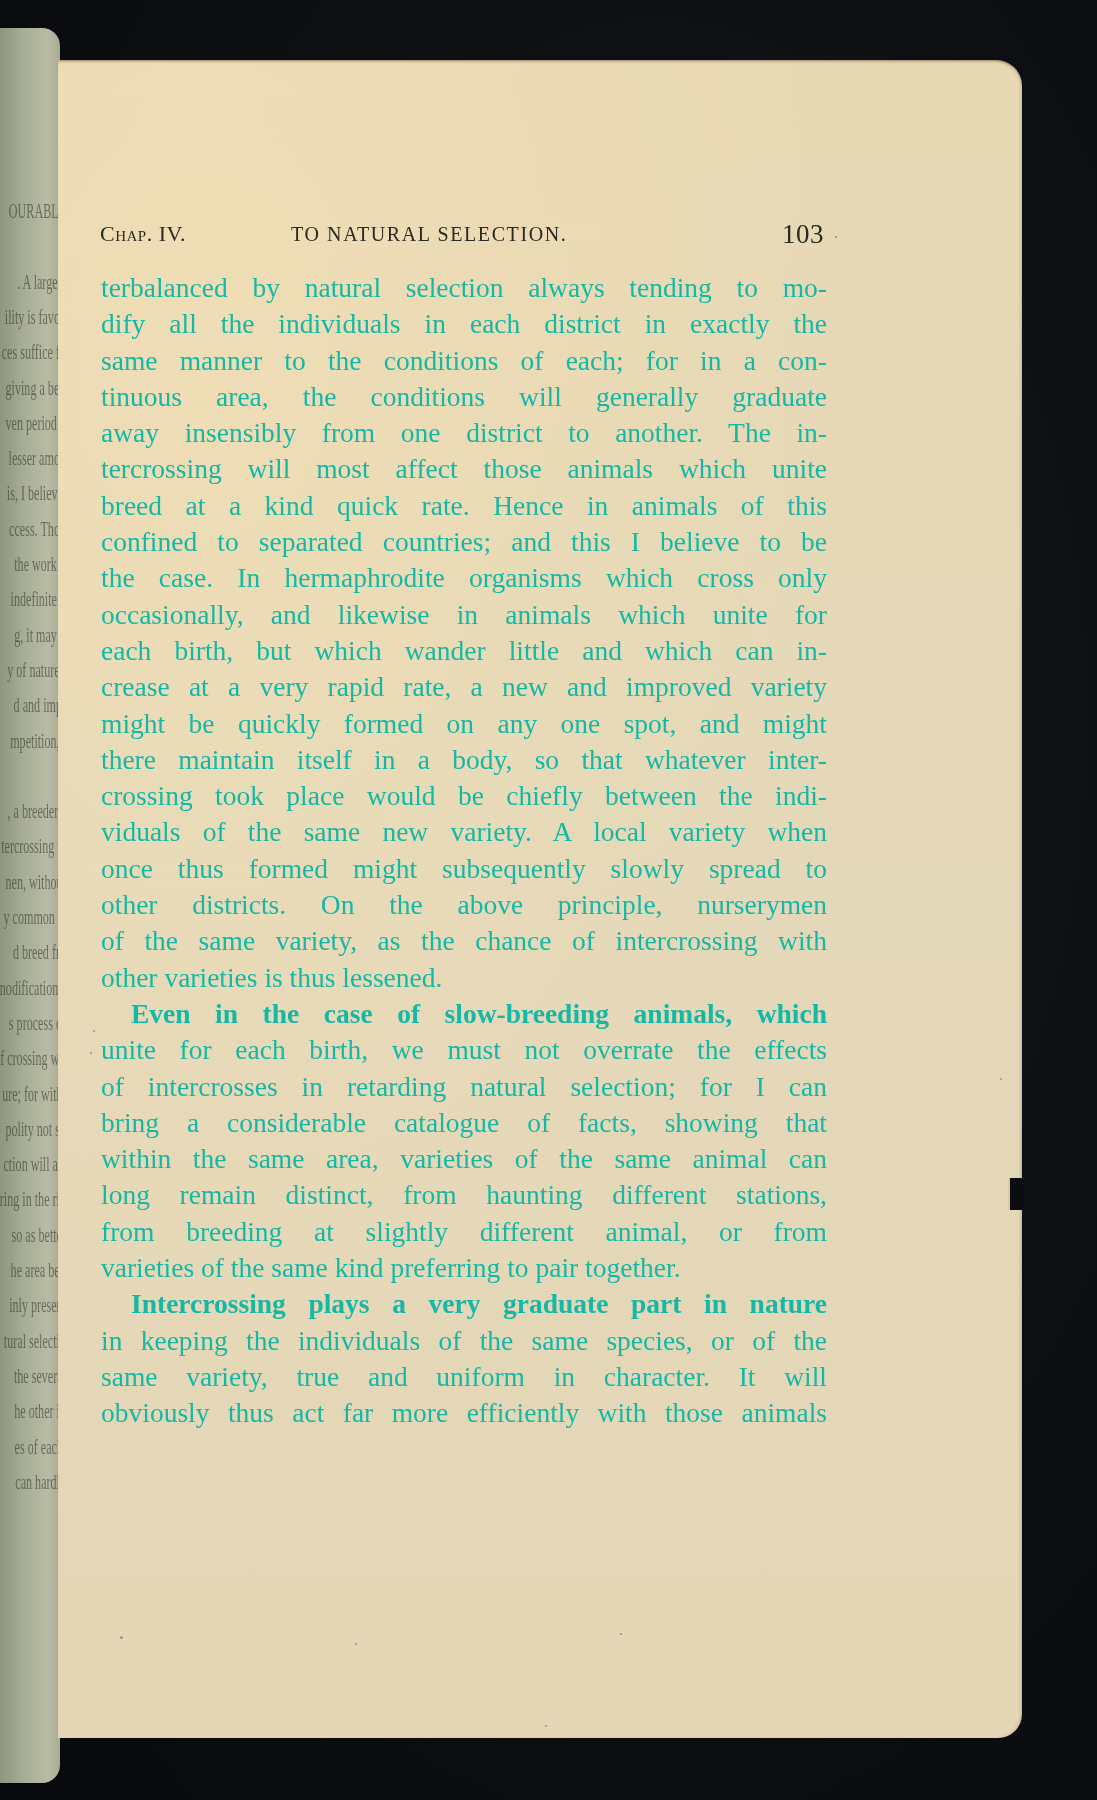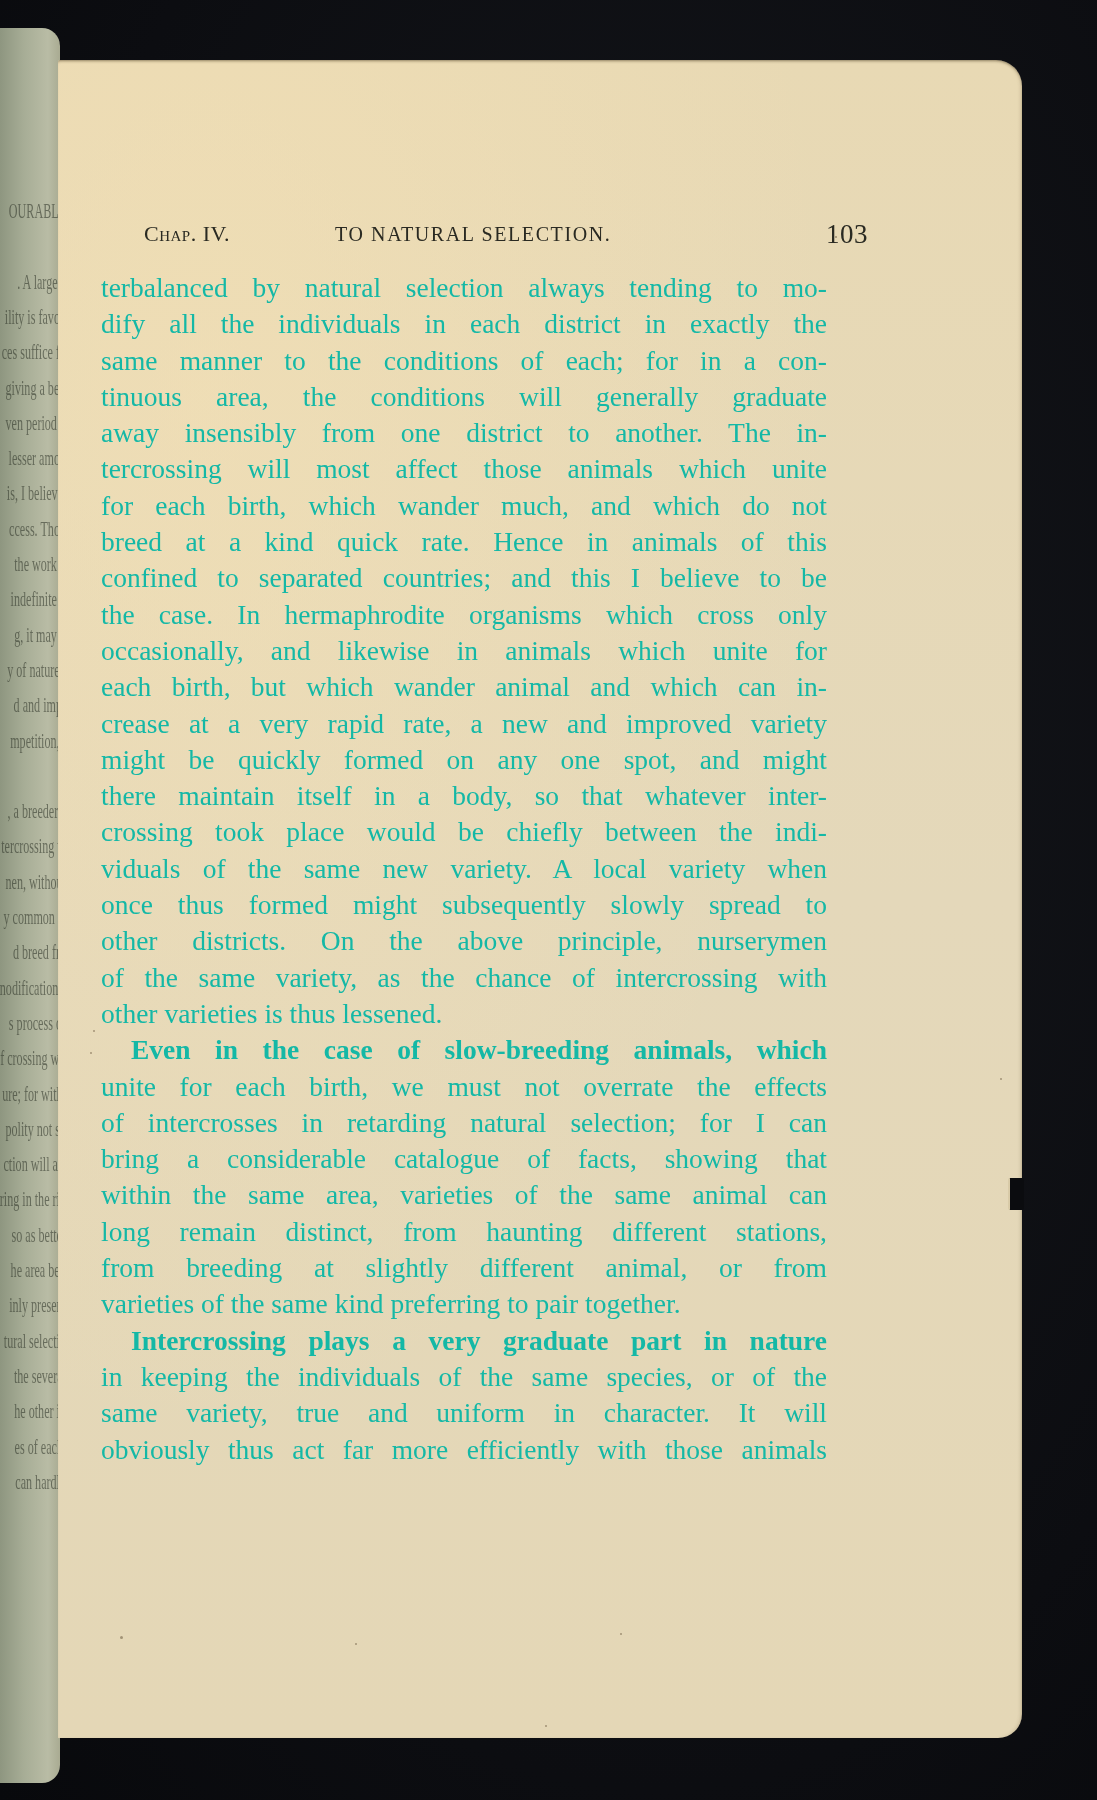--- a/index.html
+++ b/index.html
@@ -36,21 +36,21 @@
     box-shadow: inset 0 3px 3px -2px rgba(70, 55, 30, 0.55), inset -3px 0 4px -3px rgba(90,70,40,0.4);
   }
   .notch {
     position: absolute; left: 1008px; top: 1178px; width: 14px; height: 32px;
     background: #0b0c0f;
     border-left: 2px solid #d9cba8;
     border-radius: 2px;
   }
   .running-head {
     position: absolute; top: 219px; left: 100px; width: 728px; height: 32px;
-    color: #2a2a22; font-size: 22px; letter-spacing: 0.5px; margin-left: 44px;
+    color: #2a2a22; font-size: 22px; letter-spacing: 0.5px;
   }
   .running-head .chap { position: absolute; left: 0; top: 2px; font-variant: small-caps; font-size: 22px; }
   .running-head .title { position: absolute; left: 191px; top: 4px; font-size: 20px; letter-spacing: 1.6px; }
   .running-head .folio { position: absolute; right: 4px; top: 0; font-size: 27px; }
   .body-text {
     position: absolute; left: 101px; top: 270px; width: 726px;
     color: #14b8a6; font-size: 27.5px; line-height: 36.3px;
   }
   .line {
     display: block; height: 36.3px; white-space: nowrap;
@@ -113,26 +113,25 @@
   <span class="folio">103</span>
 </div>
 
 <div class="body-text" id="body-text">
     <span class="line">terbalanced by natural selection always tending to mo-</span>
     <span class="line">dify all the individuals in each district in exactly the</span>
     <span class="line">same manner to the conditions of each; for in a con-</span>
     <span class="line">tinuous area, the conditions will generally graduate</span>
     <span class="line">away insensibly from one district to another. The in-</span>
     <span class="line">tercrossing will most affect those animals which unite</span>
-    <span class="line">for each birth, which wander much, and which do not</span>
     <span class="line">breed at a kind quick rate. Hence in animals of this</span>
     <span class="line">confined to separated countries; and this I believe to be</span>
     <span class="line">the case. In hermaphrodite organisms which cross only</span>
     <span class="line">occasionally, and likewise in animals which unite for</span>
-    <span class="line">each birth, but which wander animal and which can in-</span>
+    <span class="line">each birth, but which wander little and which can in-</span>
     <span class="line">crease at a very rapid rate, a new and improved variety</span>
     <span class="line">might be quickly formed on any one spot, and might</span>
     <span class="line">there maintain itself in a body, so that whatever inter-</span>
     <span class="line">crossing took place would be chiefly between the indi-</span>
     <span class="line">viduals of the same new variety. A local variety when</span>
     <span class="line">once thus formed might subsequently slowly spread to</span>
     <span class="line">other districts. On the above principle, nurserymen</span>
     <span class="line">of the same variety, as the chance of intercrossing with</span>
     <span class="line last">other varieties is thus lessened.</span>
     <span class="line indent">Even in the case of slow-breeding animals, which</span>

